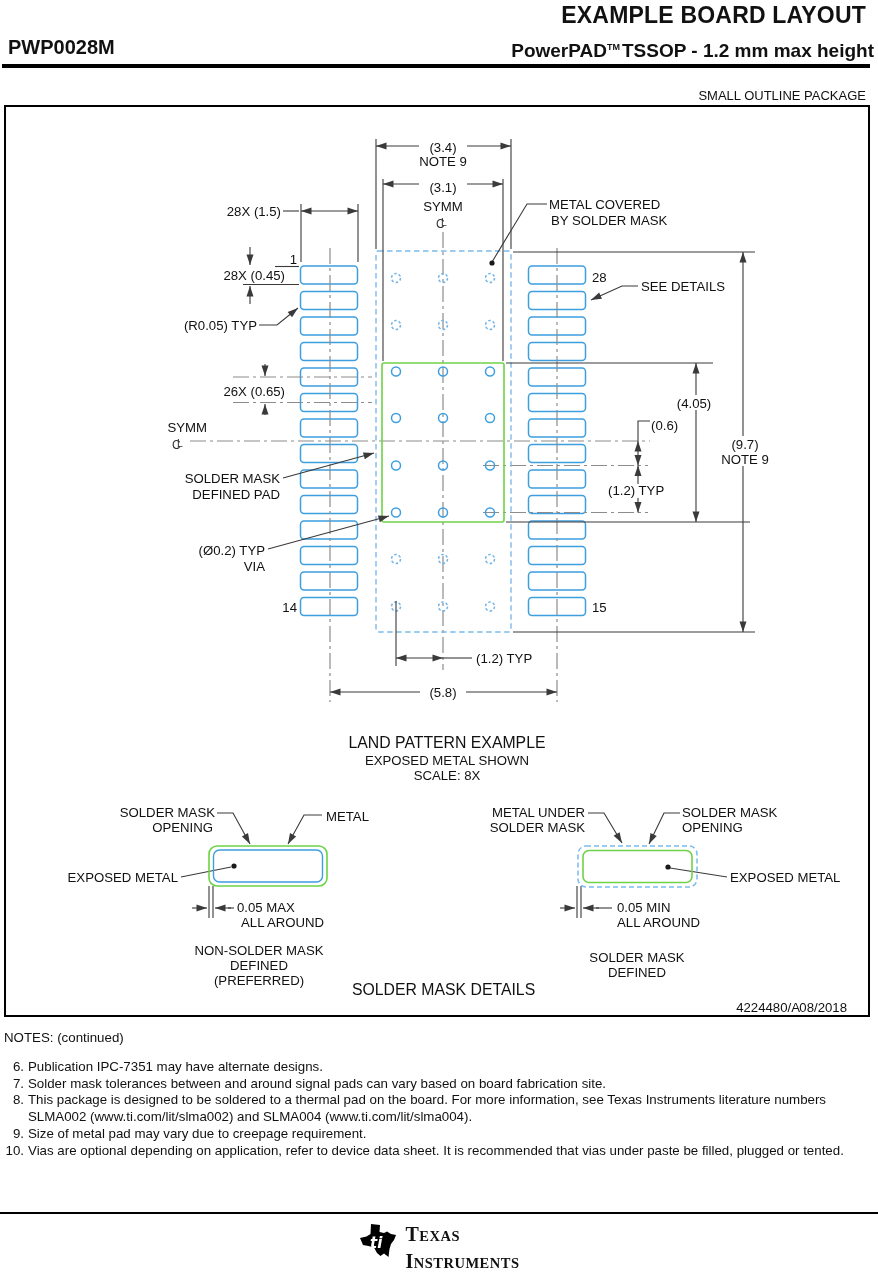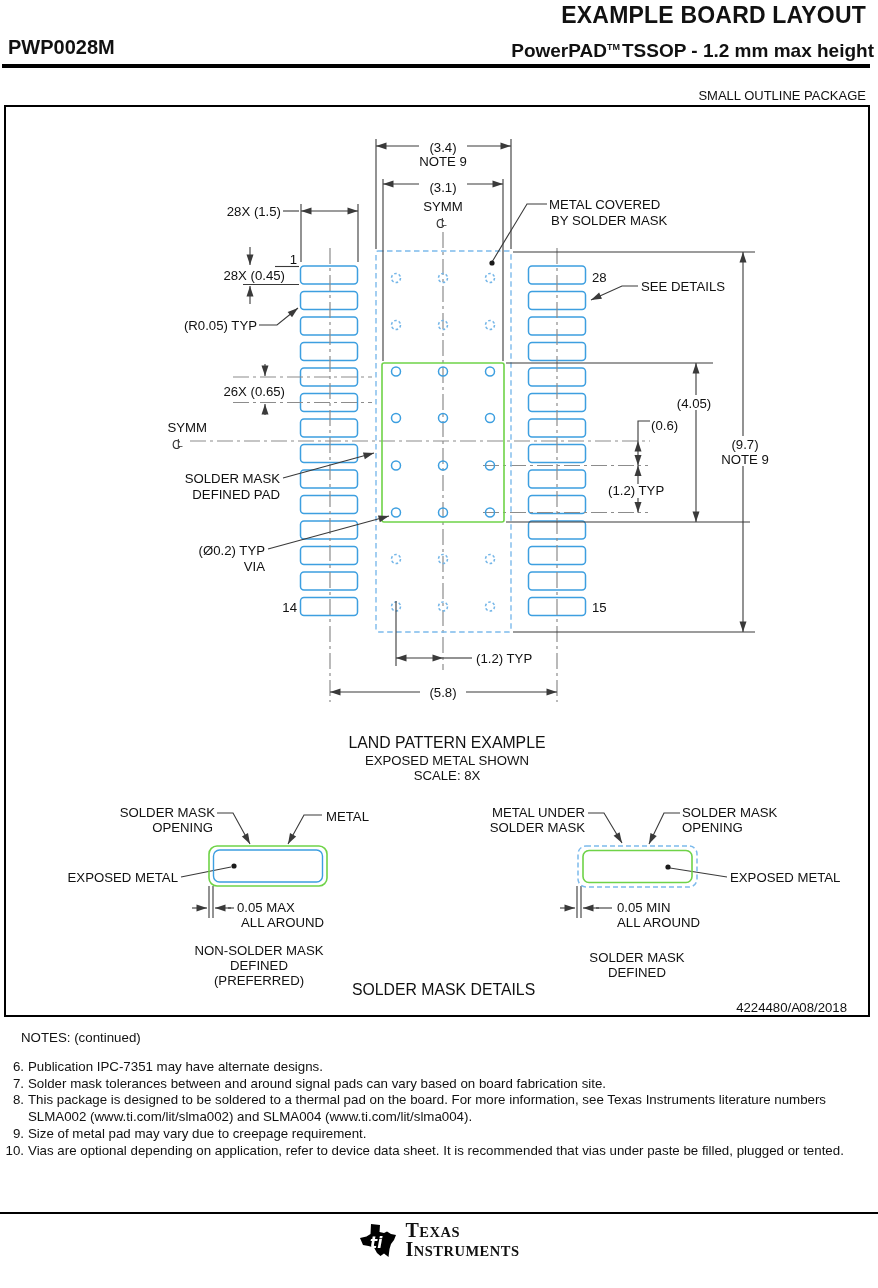--- a/index.html
+++ b/index.html
@@ -7,29 +7,29 @@
   .abs{position:absolute;}
   
   #doc-title{top:2px;right:12px;font-size:23px;font-weight:bold;letter-spacing:0.2px;}
   #part-number{left:8px;top:36px;font-size:20px;font-weight:bold;}
   #pkg-line{right:4px;top:40px;font-size:19px;font-weight:bold;}
   #pkg-line sup{font-size:9px;font-weight:bold;vertical-align:super;margin-right:2px;}
   #rule-top{left:2px;width:868px;top:64px;height:3.5px;background:#000;}
   #pkg-subtitle{right:12px;top:88px;font-size:13px;}
   
   #notes{left:4px;top:1030px;width:856px;font-size:13.3px;line-height:16.8px;}
-  #notes-title{margin:0 0 12px 17px;}
+  #notes-title{margin:0 0 12px 0;}
   .note-row{display:flex;}
   .note-num{width:20px;flex:none;text-align:right;margin-right:4px;}
   .note-text{flex:1;}
   
   #rule-bottom{left:0;width:878px;top:1212px;height:2px;background:#000;}
   #footer{left:0;right:0;top:1222px;display:flex;flex-direction:column;align-items:center;gap:46px;}
   #logo-row{display:flex;align-items:flex-start;}
-  #brand{margin-left:7px;font-family:"Liberation Serif",serif;font-weight:bold;line-height:17px;letter-spacing:0.5px;}
+  #brand{margin-left:7px;font-family:"Liberation Serif",serif;font-weight:bold;line-height:25px;letter-spacing:0.5px;}
   #brand .ln{font-size:14.5px;}
   #brand .cap{font-size:20px;}
   #brand .ln2{display:block;margin-top:0px;}
   #site-url{font-size:13px;margin-top:1px;color:#737373;text-align:center;}
   
   .dt{font-family:"Liberation Sans",sans-serif;font-size:13.2px;fill:#111;}
   .dt-big{font-family:"Liberation Sans",sans-serif;font-size:15.8px;fill:#111;}
   .end{text-anchor:end;} .mid{text-anchor:middle;}
   svg#drawing{position:absolute;left:0;top:0;}
 </style>

